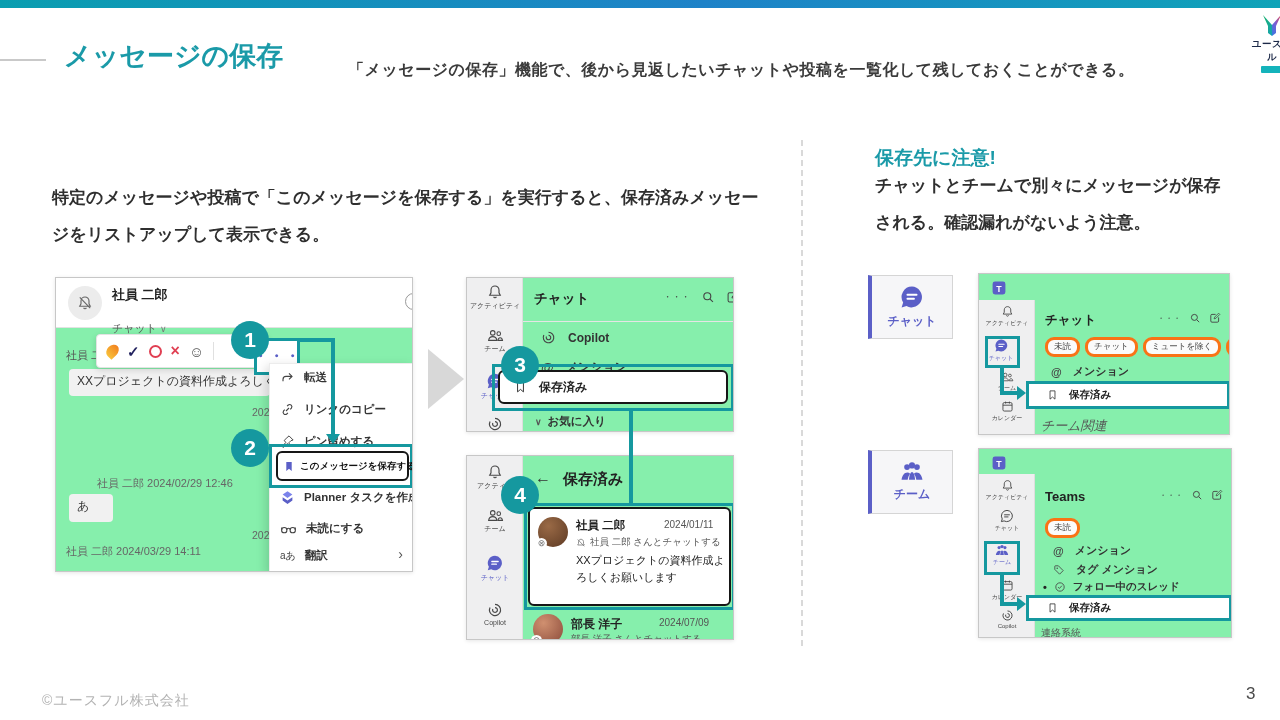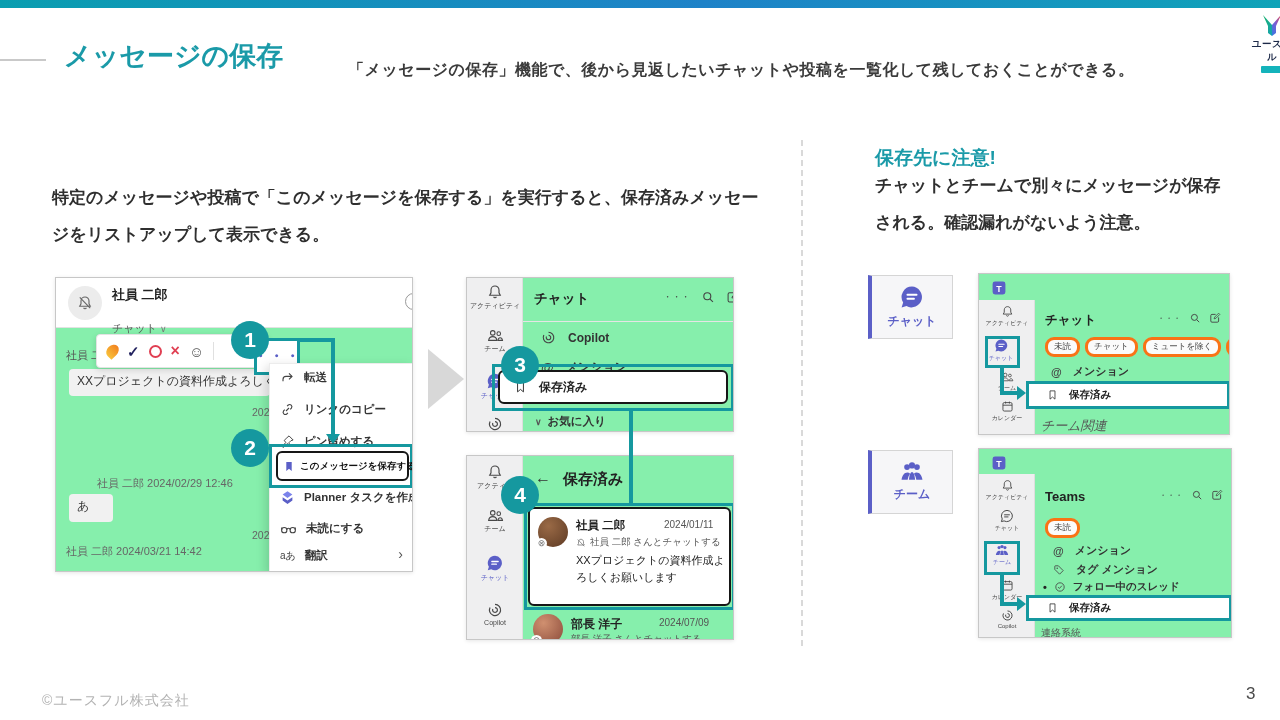--- a/index.html
+++ b/index.html
@@ -145,21 +145,21 @@
       <span class="r-smile">☺</span>
       <span class="r-div"></span>
     </div>
     <div class="morebox">・・・</div>
 
     <div class="bubble" style="left:13px;top:91px;width:201px;height:27px;">XXプロジェクトの資料作成よろしくお願いし</div>
     <div class="meta" style="left:196px;top:128px;font-size:10.5px;">202</div>
     <div class="meta" style="left:10px;top:198px;margin-left:31px;">社員 二郎 2024/02/29 12:46</div>
     <div class="bubble" style="left:13px;top:216px;width:44px;height:28px;">あ</div>
     <div class="meta" style="left:196px;top:251px;font-size:10.5px;">202</div>
-    <div class="meta" style="left:10px;top:266px;">社員 二郎 2024/03/21 14:42</div>
+    <div class="meta" style="left:10px;top:266px;">社員 二郎 2024/03/29 14:11</div>
 
     <div class="ctxmenu">
       <div class="mi" style="top:6px;">
         <svg class="ic" width="15" height="15" viewBox="0 0 20 20">
             <path d="M12 4.5l4 4-4 4" fill="none" stroke="#444" stroke-width="1.5"></path>
             <path d="M16 8.5H8a4 4 0 0 0-4 4v2.5" fill="none" stroke="#444" stroke-width="1.5"></path>
           </svg>
         <span>転送</span>
       </div>
       <div class="mi" style="top:38px;">

